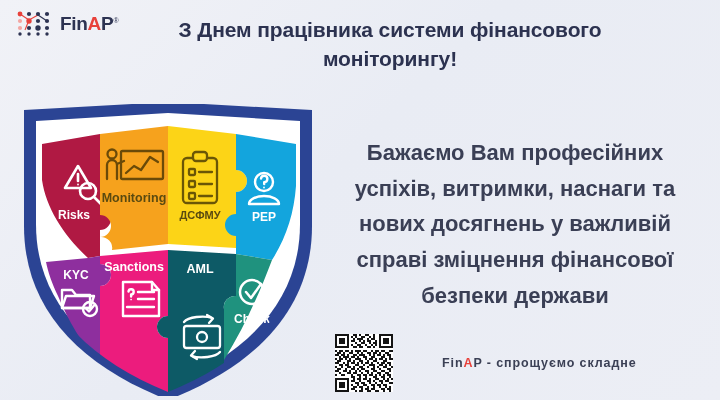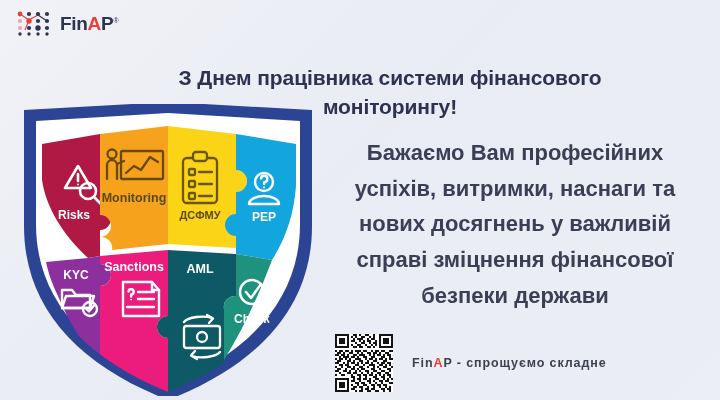--- a/index.html
+++ b/index.html
@@ -29,21 +29,20 @@
   #brand-reg {
     font-size: 7px; vertical-align: super; color: #2d3352; font-weight: 400;
   }
 
   #headline {
     position: absolute; left: 130px; top: 16px; width: 520px;
     text-align: center;
     color: #2c3250;
     font-size: 21px; font-weight: 700; line-height: 1.38;
     letter-spacing: -0.1px;
-    margin-top: 48px;
   }
 
   
   #message {
     position: absolute; left: 330px; top: 135px; width: 370px;
     text-align: center; color: #3a3f55;
     font-size: 22px; line-height: 1.62; font-weight: 600;
   }
 
   
@@ -58,21 +57,21 @@
     font-weight: 700;
     fill: #ffffff;
     text-anchor: middle;
     dominant-baseline: middle;
   }
   .piece-label.dark { fill: #5a4a10; }
 
   
   #footer {
     position: absolute; left: 335px; top: 334px;
-    display: flex; align-items: center; gap: 19px;
+    display: flex; align-items: center; gap: 49px;
   }
   #qr { width: 58px; height: 58px; display: block; background:#fff; }
   #tagline {
     font-size: 12.5px; font-weight: 700; color: #3b4055;
     letter-spacing: 0.9px; white-space: nowrap;
   }
   #tagline .accent { color: #e8413b; }
 </style>
 </head>
 <body>

